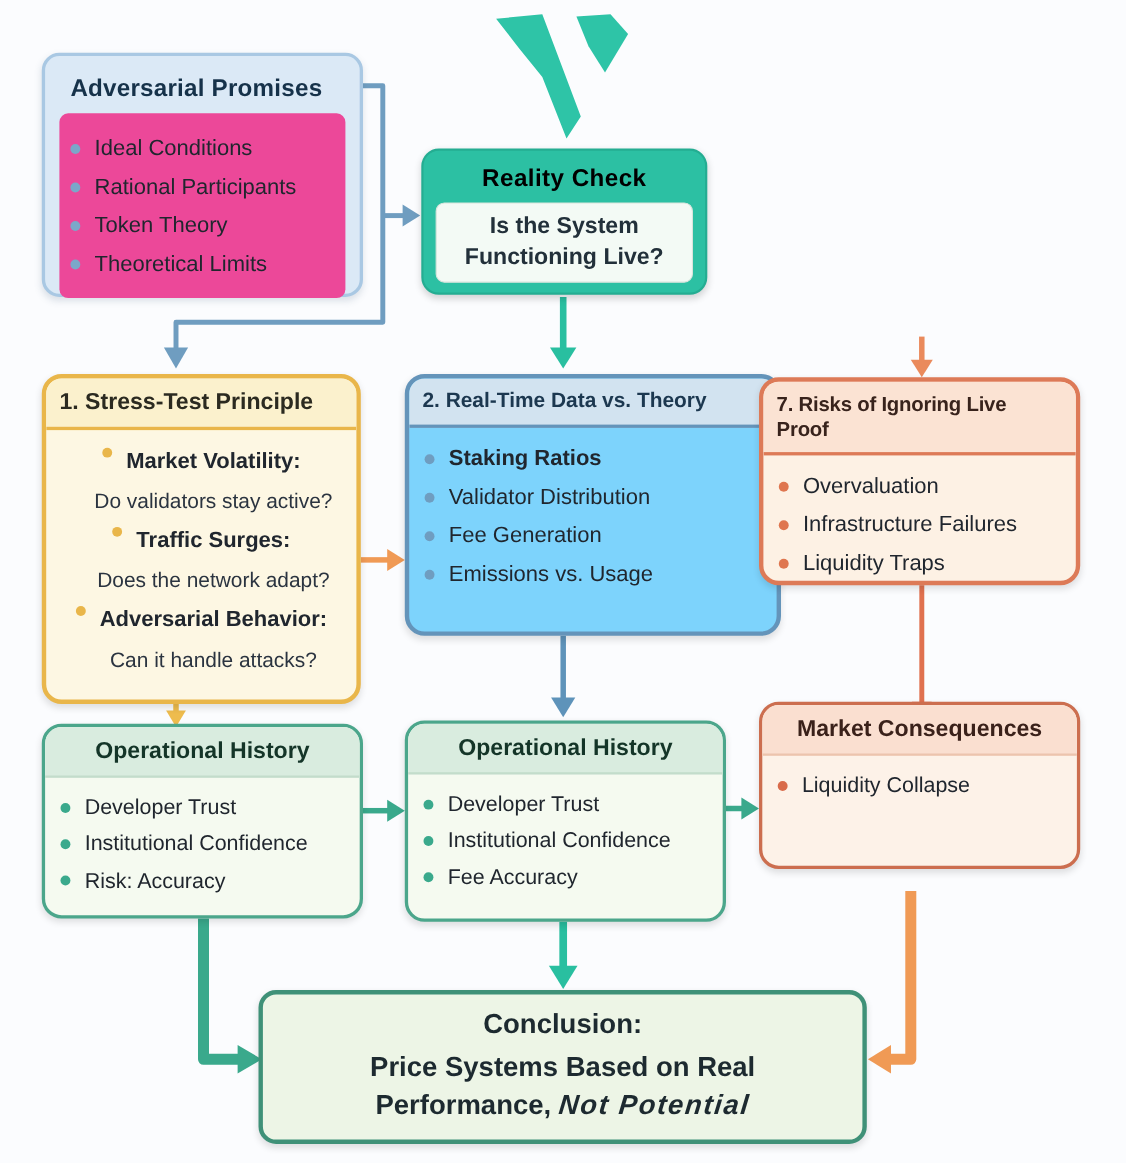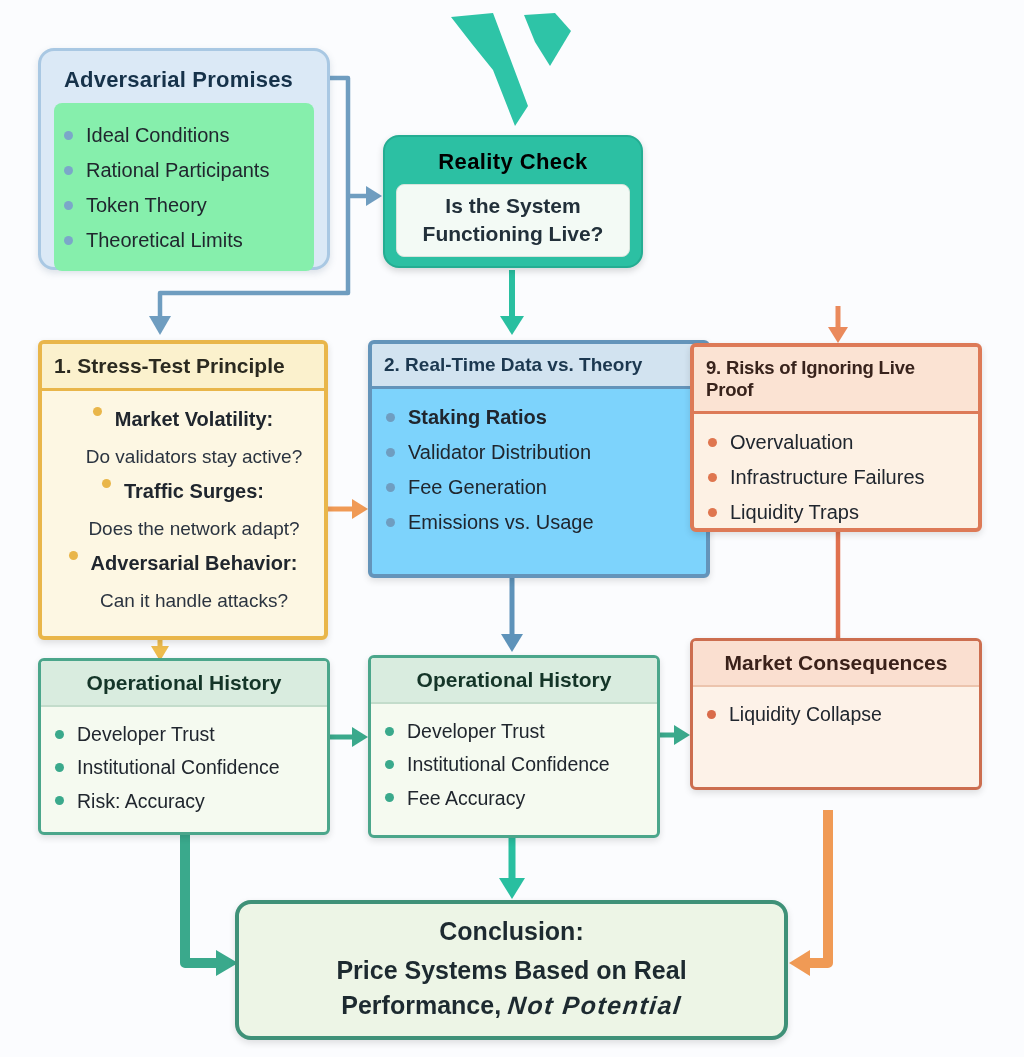--- a/index.html
+++ b/index.html
@@ -13,32 +13,32 @@
   svg.overlay{position:absolute;left:0;top:0;z-index:1;}
   .logo{position:absolute;left:440px;top:2px;z-index:2;}
 
   .box{position:absolute;z-index:2;box-sizing:border-box;}
 
   
   #whitepaper{left:38px;top:48px;width:292px;height:222px;
     background:#dbe9f6;border:3px solid #a9c8e3;border-radius:16px;
     box-shadow:0 3px 7px rgba(70,100,130,.18);padding:10px 13px;}
   #whitepaper .title{font-size:22px;font-weight:800;color:#16324a;margin:6px 0 10px 10px;letter-spacing:.2px;}
-  #whitepaper .panel{background:#86efac;border-radius:8px;padding:10px 8px 8px;}
+  #whitepaper .panel{background:#ec4899;border-radius:8px;padding:10px 8px 8px;}
 
   
   #reality{left:383px;top:135px;width:260px;height:133px;
     background:#2cc0a3;border:2px solid #24ad92;border-radius:16px;
     box-shadow:0 3px 7px rgba(0,0,0,.16);padding:9px 11px;}
   #reality .title{color:#000000;text-align:center;font-size:22px;font-weight:800;margin:3px 0 9px;letter-spacing:.4px;}
   #reality .panel{background:#f3faf5;border:1px solid #d8e4dc;border-radius:8px;padding:7px 4px;
     text-align:center;font-size:21px;font-weight:800;color:#22303a;line-height:1.35;}
 
   
-  .hbox{border-radius:6px;box-shadow:0 3px 7px rgba(0,0,0,.12);overflow:hidden;}
+  .hbox{border-radius:18px;box-shadow:0 3px 7px rgba(0,0,0,.12);overflow:hidden;}
   .hbox .hdr{font-weight:800;padding:10px 12px;}
   .hbox .bd{padding:6px 12px;}
 
   #stress{left:38px;top:340px;width:290px;height:300px;border:4px solid #e9b64a;background:#fdf7e3;}
   #stress .hdr{background:#fbf1cd;border-bottom:3px solid #e9b64a;color:#2b2a20;font-size:21px;}
   #realtime{left:368px;top:340px;width:342px;height:238px;border:4px solid #6494ba;background:#7dd3fc;}
   #realtime .hdr{background:#d2e3f0;border-bottom:3px solid #6494ba;color:#1c3850;font-size:19px;}
   #risks{left:690px;top:343px;width:292px;height:189px;border:4px solid #dd7a57;background:#fdf1e4;}
   #risks .hdr{background:#fbe3d3;border-bottom:3px solid #dd7a57;color:#38231c;font-size:18.5px;letter-spacing:-.2px;}
 
@@ -230,21 +230,21 @@
           </li>
         <li>
             <span class="dot"></span>
             <span>Emissions vs. Usage</span>
           </li>
       </ul>
     </div>
   </div>
 
   <div class="box hbox rk" id="risks">
-    <div class="hdr">9. Risks of Ignoring Live Proof</div>
+    <div class="hdr">7. Risks of Ignoring Live Proof</div>
     <div class="bd">
       <ul class="blist">
         <li>
             <span class="dot"></span>
             <span>Overvaluation</span>
           </li>
         <li>
             <span class="dot"></span>
             <span>Infrastructure Failures</span>
           </li>

